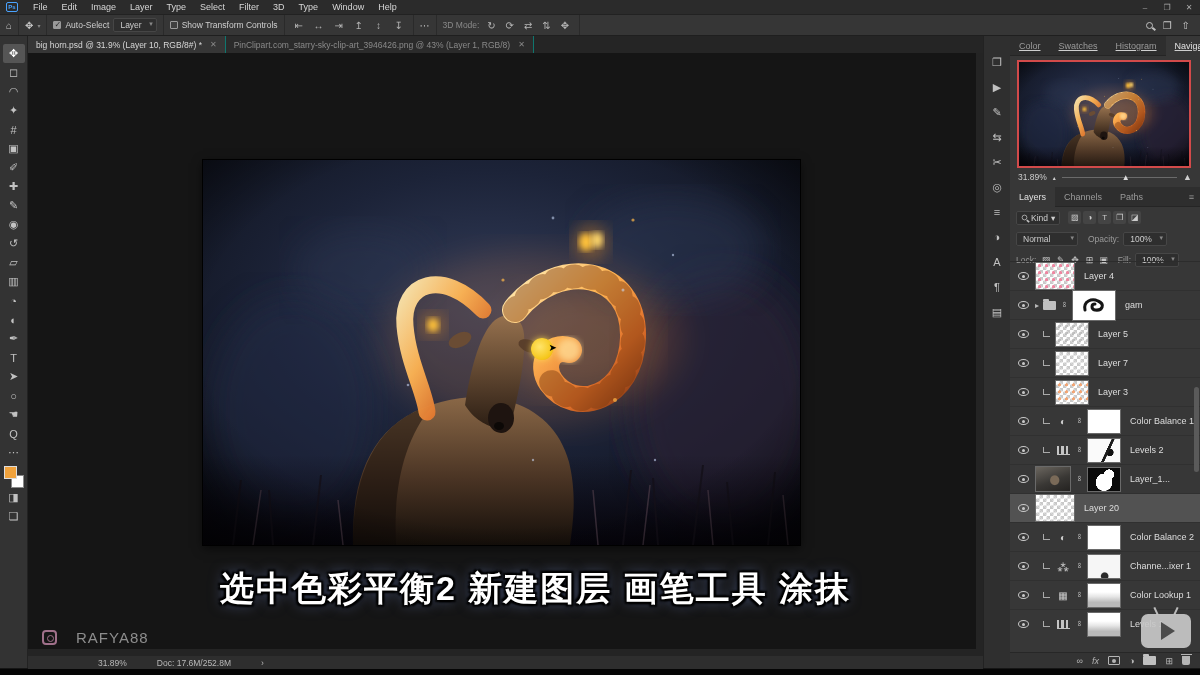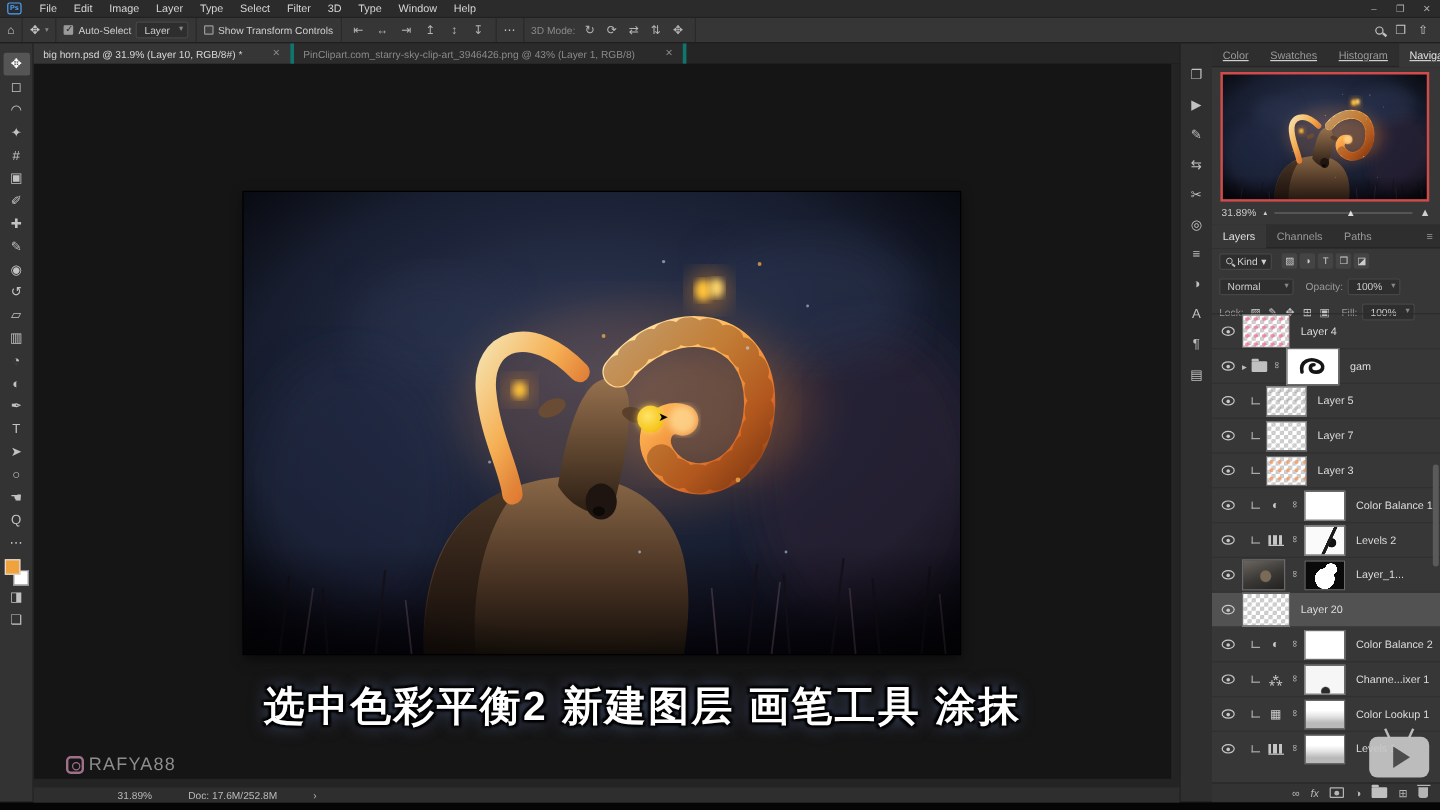--- a/index.html
+++ b/index.html
@@ -32,22 +32,22 @@
   .sel::after { content:"▾"; position:absolute; right:3px; top:1px; color:#888; font-size:7px; }
   .alicons span { display:inline-block; width:16px; text-align:center; color:#b5b5b5; font-size:10px; }
   .opt-right { margin-left:auto; display:flex; align-items:center; gap:10px; padding-right:10px; }
   .mag { width:7px; height:7px; border:1.5px solid #c0c0c0; border-radius:50%; position:relative; display:inline-block;}
   .mag::after { content:""; position:absolute; width:4px; height:1.5px; background:#c0c0c0;
                 right:-4px; bottom:-2px; transform:rotate(40deg); }
 
   
   .tabbar { position:absolute; left:28px; top:36px; width:955px; height:17px; background:#252525;
             display:flex; z-index:25;}
-  .dtab { height:17px; display:flex; align-items:center; padding:0 8px; font-size:8.5px; gap:25px;
-          border-right:3px solid #0f766e; }
+  .dtab { height:17px; display:flex; align-items:center; padding:0 8px; font-size:8.5px; gap:8px;
+          border-right:1px solid #0f766e; }
   .dtab.active { background:#363636; color:#d8d8d8; }
   .dtab.inactive { background:#2b2b2b; color:#8a8a8a; }
   .dtab .tclose { color:#888; font-size:8px; }
 
   
   .toolbar { position:absolute; left:0; top:36px; width:28px; height:632px; background:#333333;
              border-right:1px solid #222; display:flex; flex-direction:column; align-items:center;
              padding-top:8px; gap:0; z-index:20;}
   .tool { width:22px; height:19px; display:flex; align-items:center; justify-content:center;
           color:#c2c2c2; font-size:11px; border-radius:2px; }
@@ -64,22 +64,22 @@
             box-shadow:0 0 0 1px #000, 0 3px 10px rgba(0,0,0,.6); }
   .canvas svg { display:block; }
   .cursor-dot { position:absolute; left:328px; top:178px; width:22px; height:22px; border-radius:50%;
                 background:radial-gradient(circle at 40% 40%, #ffe46a, #f5c518 70%, #caa20e);
                 box-shadow:0 0 6px rgba(255,220,80,.8); }
   .cursor-dot::after { content:"➤"; position:absolute; right:-4px; top:4px; color:#000; font-size:10px; }
   .subtitle { position:absolute; left:60px; right:0; top:513px; text-align:center;
               font-size:34px; font-weight:bold; color:#fff; letter-spacing:2px;
               text-shadow:0 0 3px #000, 2px 2px 2px #000, -2px 2px 2px #000, 2px -2px 2px #000,
                           -2px -2px 2px #000, 0 0 14px rgba(140,170,255,.55); }
-  .watermark { position:absolute; left:14px; top:576px; display:flex; align-items:center; gap:4px;
-               color:#8d8d8d; font-size:15px; letter-spacing:1px;margin-left:13px; }
+  .watermark { position:absolute; left:14px; top:576px; display:flex; align-items:center; gap:19px;
+               color:#8d8d8d; font-size:15px; letter-spacing:1px; }
   .ig { width:15px; height:15px; border:2px solid #a0708a; border-radius:4px; position:relative; }
   .ig::after { content:""; position:absolute; left:3px; top:3px; width:5px; height:5px;
                border:1.5px solid #a0708a; border-radius:50%; }
   .hsb { position:absolute; left:0; bottom:0; width:955px; height:7px; background:#242424; }
   .vsb { position:absolute; right:0; top:0; width:7px; height:603px; background:#242424; }
 
   
   .iconstrip { position:absolute; left:983px; top:36px; width:27px; height:632px; background:#2f2f2f;
                border-left:1px solid #222; display:flex; flex-direction:column; align-items:center;
                padding-top:18px; gap:9px; z-index:20;}

